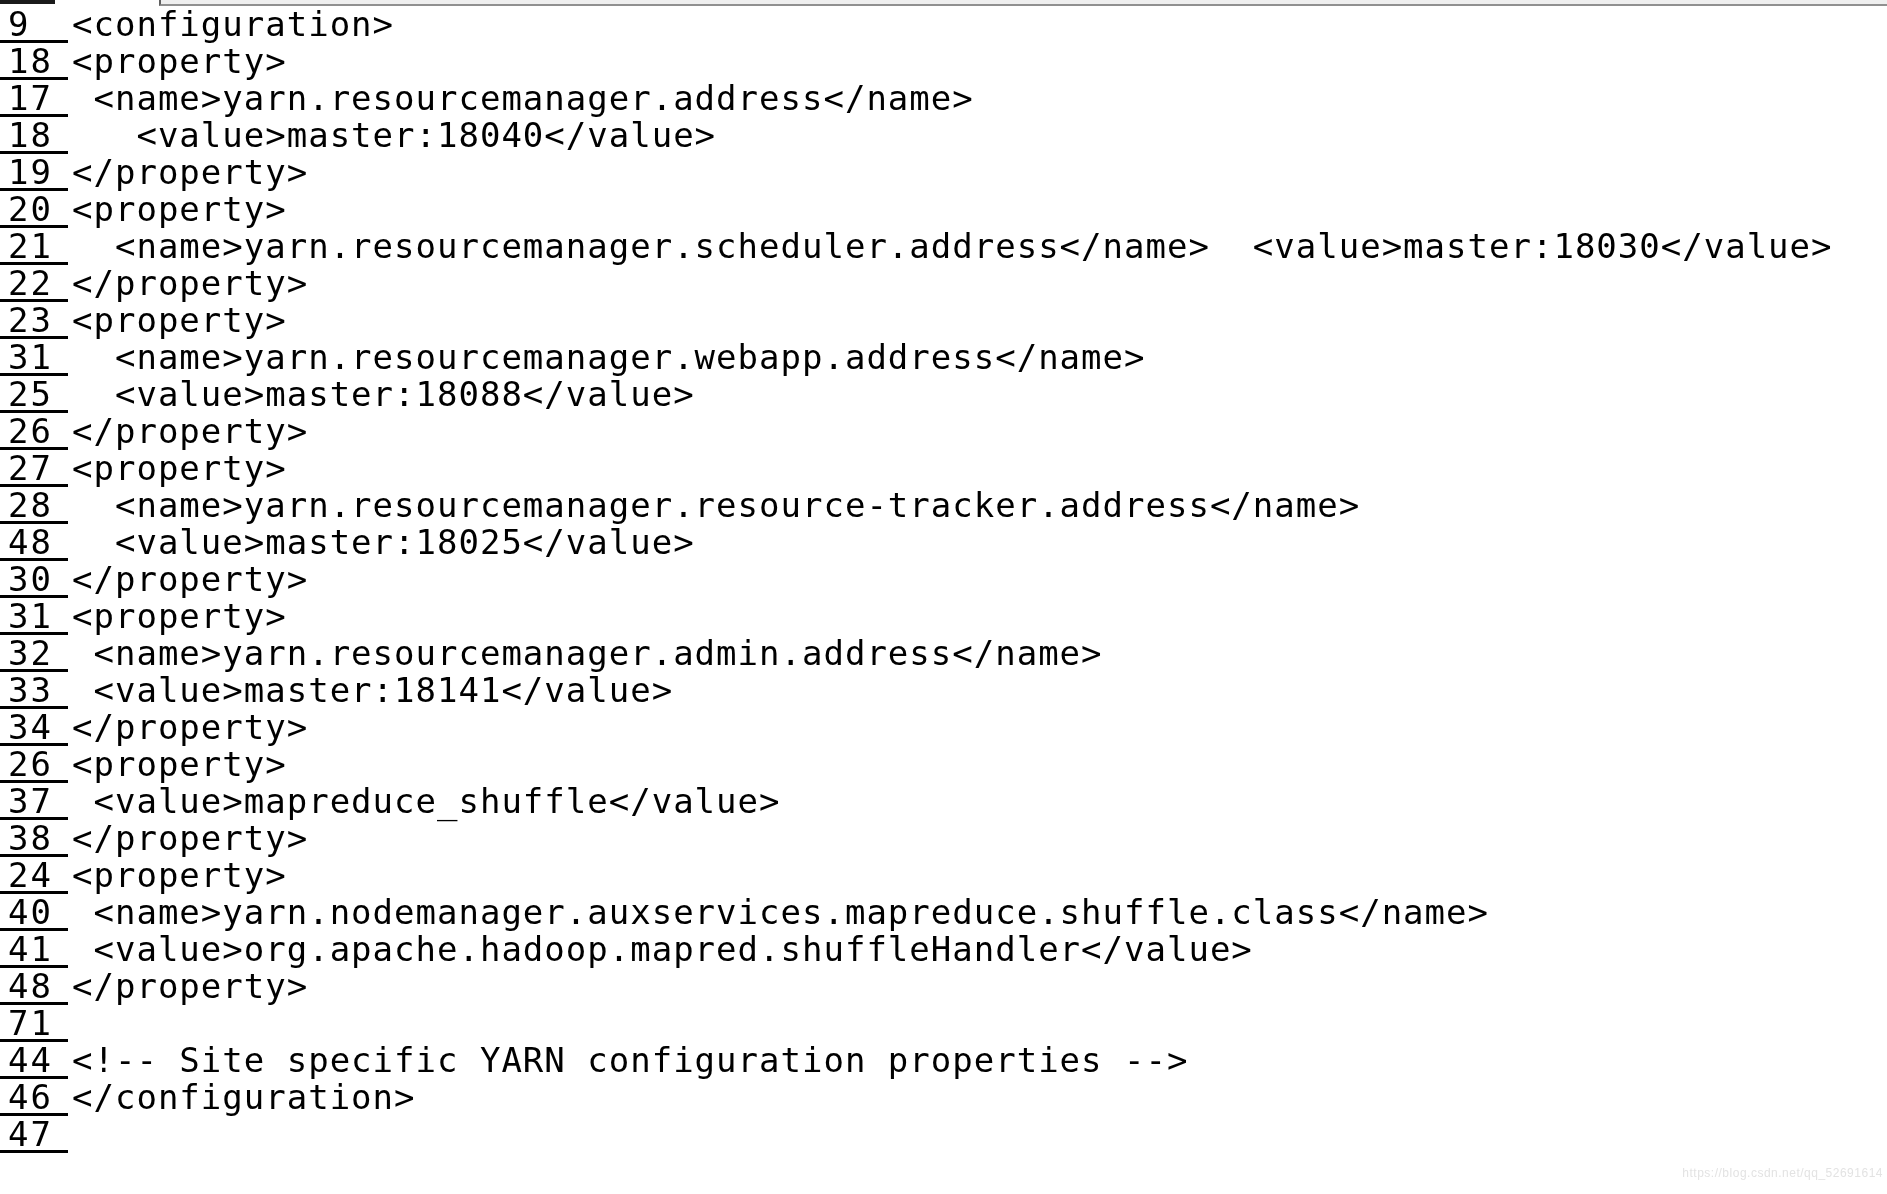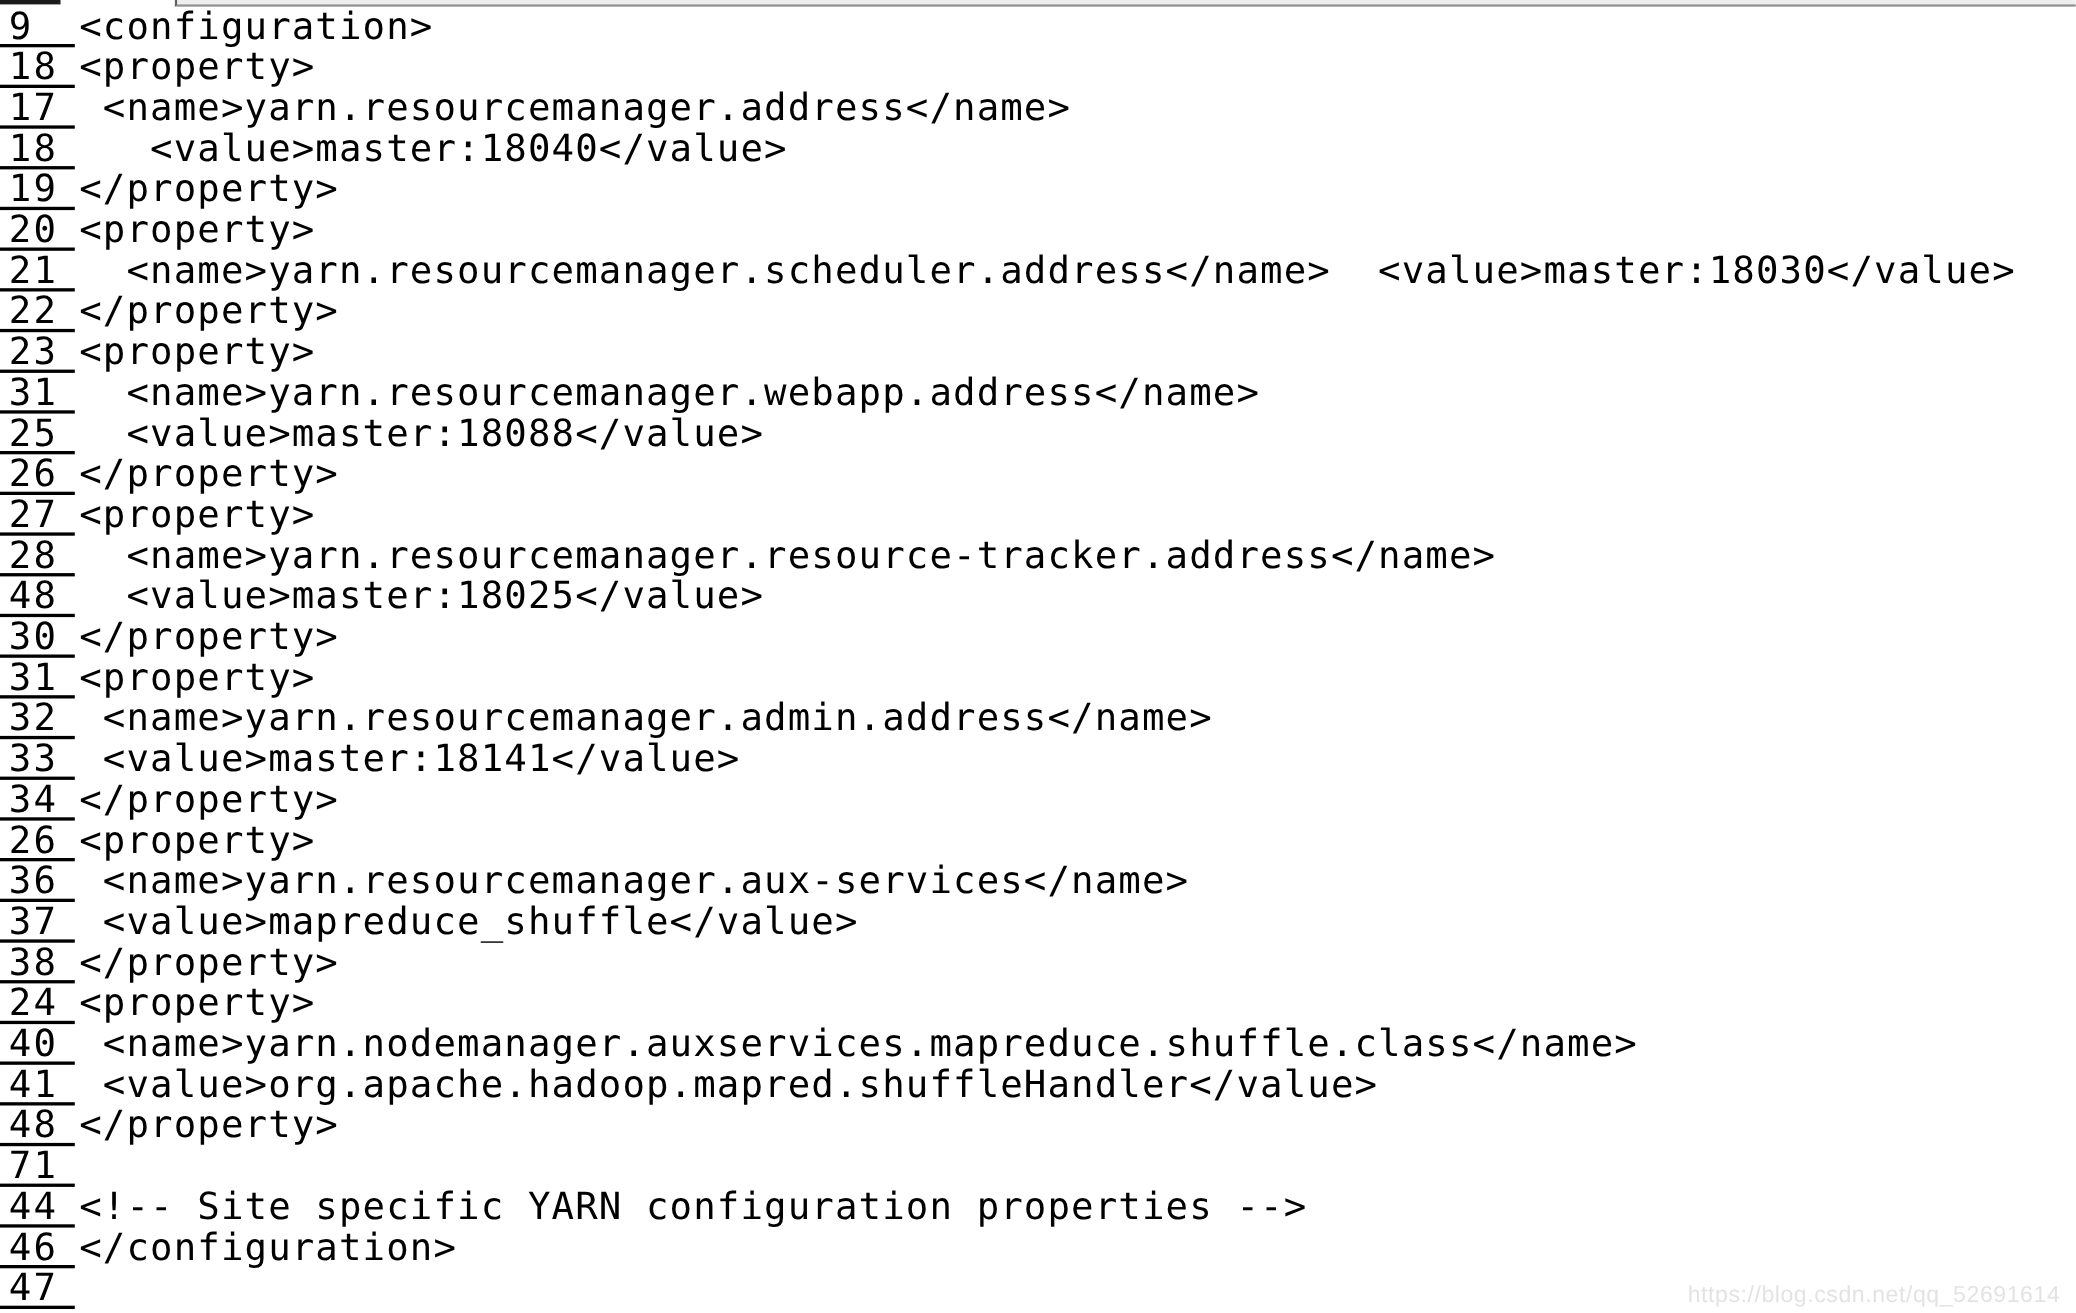--- a/index.html
+++ b/index.html
@@ -61,24 +61,24 @@
     white-space: pre;
     padding-left: 4px;
     font-size: 34px;
     line-height: 37px;
     letter-spacing: 1px;
     color: #000000;
   }
 
   .watermark {
     position: absolute;
-    right: 14px;
+    right: 4px;
     top: 1166px;
     font-family: "Liberation Sans", sans-serif;
-    font-size: 21px;
+    font-size: 12px;
     letter-spacing: 0.5px;
     color: #e3e3e3;
     user-select: none;
   }
 </style>
 </head>
 <body>
 
 <div class="topbar">
   <div class="tb-black"></div>
@@ -184,24 +184,20 @@
   <div class="row">
     <span class="num">34</span>
     <span class="codetext">&lt;/property&gt;</span>
   </div>
 
   <div class="row">
     <span class="num">26</span>
     <span class="codetext">&lt;property&gt;</span>
   </div>
 
-  <div class="row">
-    <span class="num">36</span>
-    <span class="codetext"> &lt;name&gt;yarn.resourcemanager.aux-services&lt;/name&gt;</span>
-  </div>
 
   <div class="row">
     <span class="num">37</span>
     <span class="codetext"> &lt;value&gt;mapreduce_shuffle&lt;/value&gt;</span>
   </div>
 
   <div class="row">
     <span class="num">38</span>
     <span class="codetext">&lt;/property&gt;</span>
   </div>

